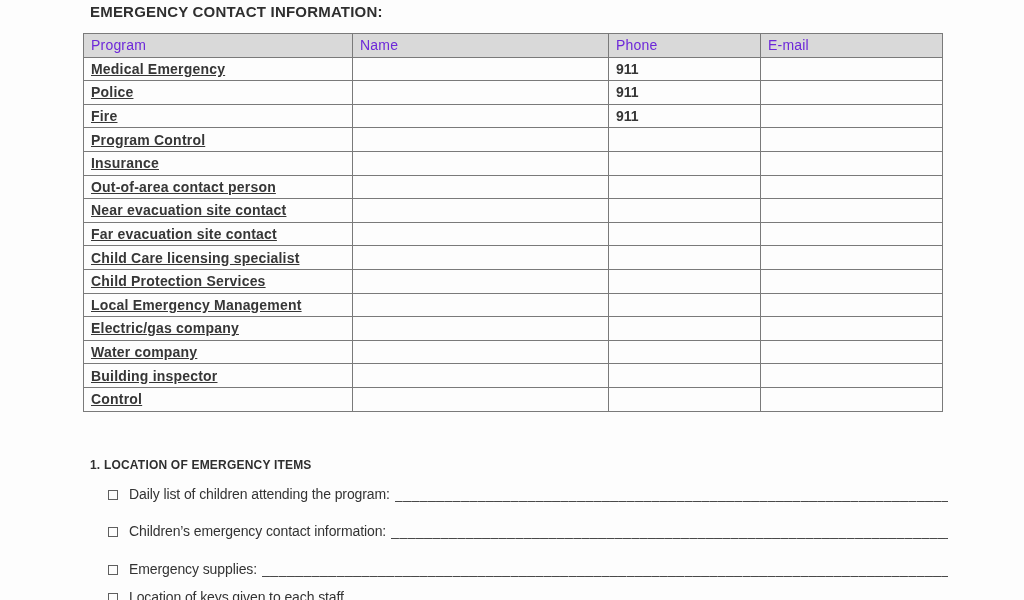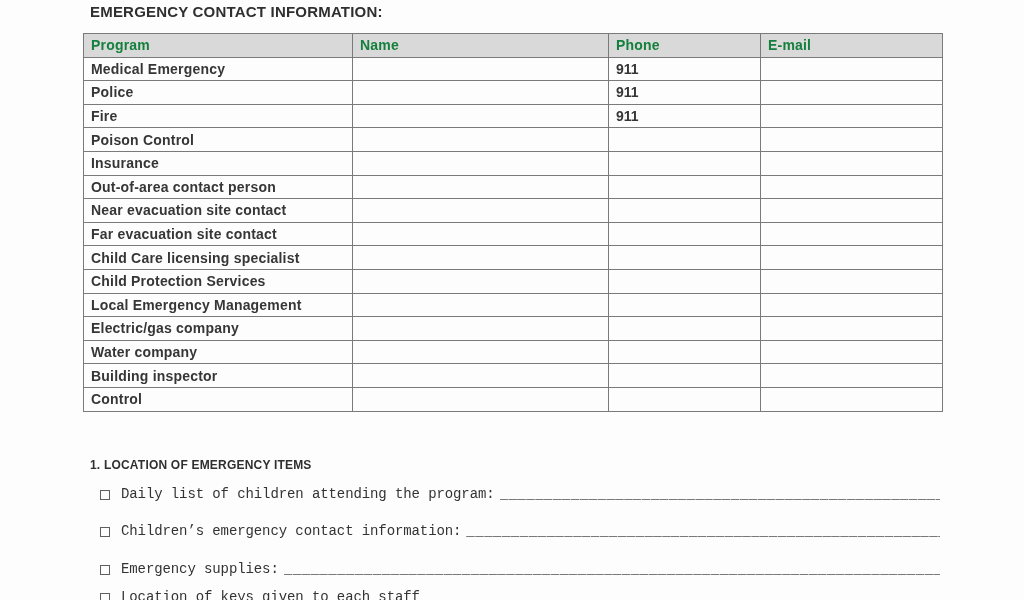--- a/index.html
+++ b/index.html
@@ -42,25 +42,25 @@
     height: 22.6px;
     font-size: 14px;
     line-height: 14px;
     text-align: left;
     vertical-align: middle;
     white-space: nowrap;
     overflow: hidden;
   }
   table.contact-table thead th {
     background: var(--header-bg, #d9d9d9);
-    font-weight: 700;
-    color: #15803d;
+    font-weight: 400;
+    color: #6d28d9;
     letter-spacing: 0.2px;
   }
-  td.col-program { font-weight: 700; color: #363636; letter-spacing: 0.2px; }
+  td.col-program { font-weight: 700; color: #363636; letter-spacing: 0.2px; text-decoration: underline; }
   td.col-phone   { font-weight: 700; color: #363636; }
   td.col-name, td.col-email { color: #363636; }
 
   .section-title {
     position: absolute;
     left: 90px;
     top: 458px;
     font-size: 12px;
     font-weight: 700;
     letter-spacing: 0.2px;
@@ -69,29 +69,28 @@
   .checklist {
     position: absolute;
     left: 100px;
     top: 0;
     width: 840px;
     height: 600px;
     pointer-events: none;
   }
   .check-item {
     position: absolute;
-    left: 0;
+    left: 8px;
     width: 840px;
     display: flex;
     align-items: baseline;
     font-size: 14px;
     color: #333;
     letter-spacing: -0.1px;
     white-space: nowrap;
-    font-family: Liberation Mono, monospace;
   }
   .checkbox {
     flex: 0 0 auto;
     width: 8px;
     height: 8px;
     border: 1px solid #5f5f5f;
     background: #fdfdfd;
     margin-right: 11px;
     align-self: center;
     margin-top: 2px;
@@ -145,21 +144,21 @@
           <td class="col-phone">911</td>
           <td class="col-email"></td>
         </tr>
         <tr>
           <td class="col-program">Fire</td>
           <td class="col-name"></td>
           <td class="col-phone">911</td>
           <td class="col-email"></td>
         </tr>
         <tr>
-          <td class="col-program">Poison Control</td>
+          <td class="col-program">Program Control</td>
           <td class="col-name"></td>
           <td class="col-phone"></td>
           <td class="col-email"></td>
         </tr>
         <tr>
           <td class="col-program">Insurance</td>
           <td class="col-name"></td>
           <td class="col-phone"></td>
           <td class="col-email"></td>
         </tr>

